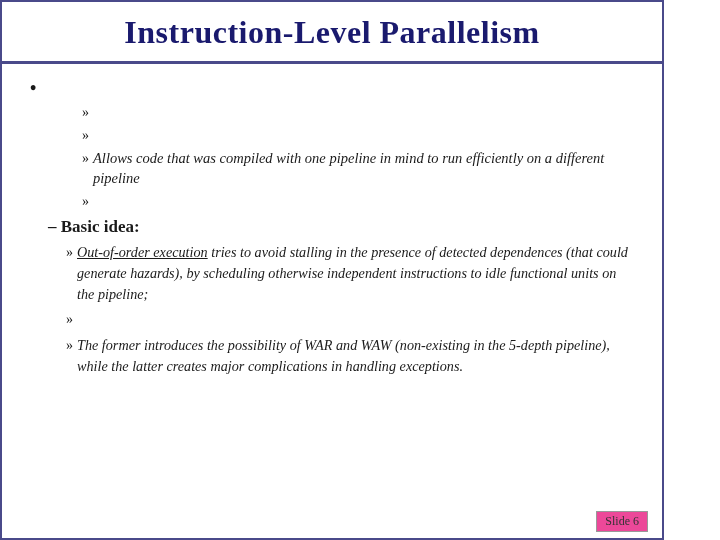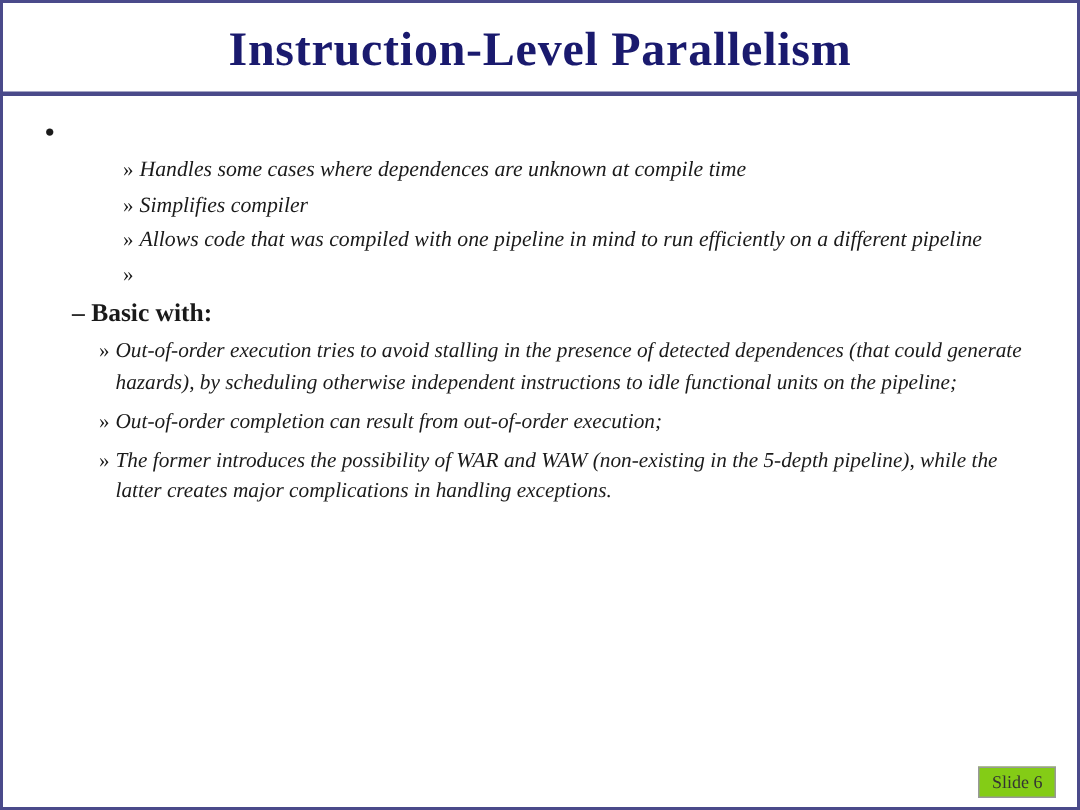--- a/index.html
+++ b/index.html
@@ -10,21 +10,21 @@
 
     body {
       width: 720px;
       height: 540px;
       background: #fff;
       font-family: 'Times New Roman', Times, serif;
       overflow: hidden;
     }
 
     .slide-container {
-      width: 720px;
+      width: 664px;
       height: 540px;
       background: #fff;
       border: 2px solid #4a4a8a;
       position: relative;
       display: flex;
       flex-direction: column;
     }
 
     .slide-header {
       background: #fff;
@@ -111,29 +111,30 @@
     }
 
     .basic-bullet .arrow {
       font-style: normal;
       font-size: 14px;
       flex-shrink: 0;
       margin-top: 1px;
     }
 
     .underline {
+      text-decoration: underline;
     }
 
     .slide-footer {
       position: absolute;
       bottom: 6px;
       right: 14px;
       font-size: 12px;
       color: #333;
-      background: #84cc16;
+      background: #ec4899;
       padding: 2px 8px;
       border: 1px solid #999;
     }
   </style>
 </head>
 <body>
 
 <div class="slide-container">
   <div class="slide-header">
     <h1>Instruction-Level Parallelism</h1>
@@ -141,50 +142,44 @@
 
   <div class="slide-body">
 
     <div class="main-bullet">
       <span class="bullet-dot">•</span>
     </div>
 
 
     <div class="sub-bullet">
       <span class="arrow">»</span>
-      <span>Handles some cases where dependences are unknown at compile time</span>
     </div>
     <div class="sub-bullet">
       <span class="arrow">»</span>
-      <span>Simplifies compiler</span>
     </div>
     <div class="sub-bullet">
       <span class="arrow">»</span>
       <span>Allows code that was compiled with one pipeline in mind to run efficiently on a different pipeline</span>
     </div>
     <div class="sub-bullet">
       <span class="arrow">»</span>
     </div>
 
-    <div class="section-label-basic">– Basic with:</div>
+    <div class="section-label-basic">– Basic idea:</div>
 
     <div class="basic-bullet">
       <span class="arrow">»</span>
       <span>
         <span class="underline">Out-of-order execution</span>
         <span> tries to avoid stalling in the presence of detected dependences (that could generate hazards), by scheduling otherwise independent instructions to idle functional units on the pipeline;</span>
       </span>
     </div>
 
     <div class="basic-bullet">
       <span class="arrow">»</span>
-      <span>
-        <span class="underline">Out-of-order completion</span>
-        <span> can result from out-of-order execution;</span>
-      </span>
     </div>
 
     <div class="basic-bullet">
       <span class="arrow">»</span>
       <span>The former introduces the possibility of WAR and WAW (non-existing in the 5-depth pipeline), while the latter creates major complications in handling exceptions.</span>
     </div>
   </div>
 
   <div class="slide-footer">Slide 6</div>
 </div>

